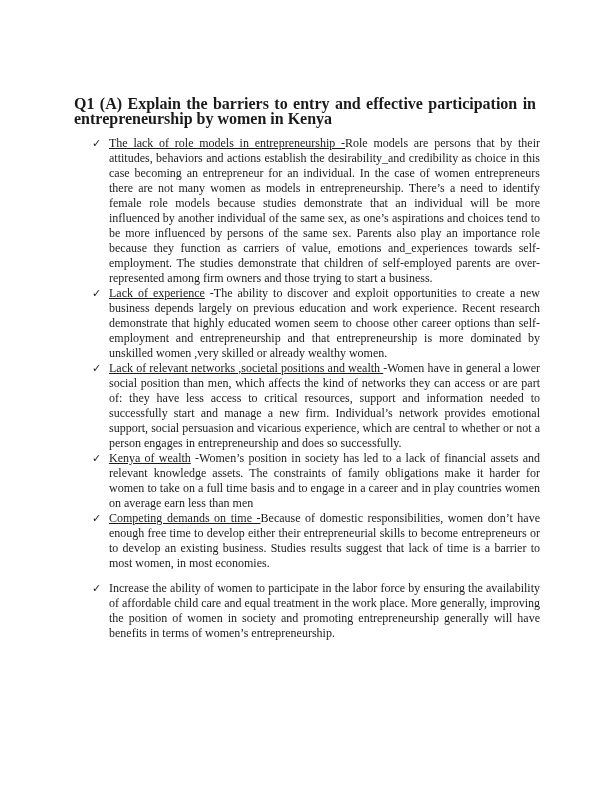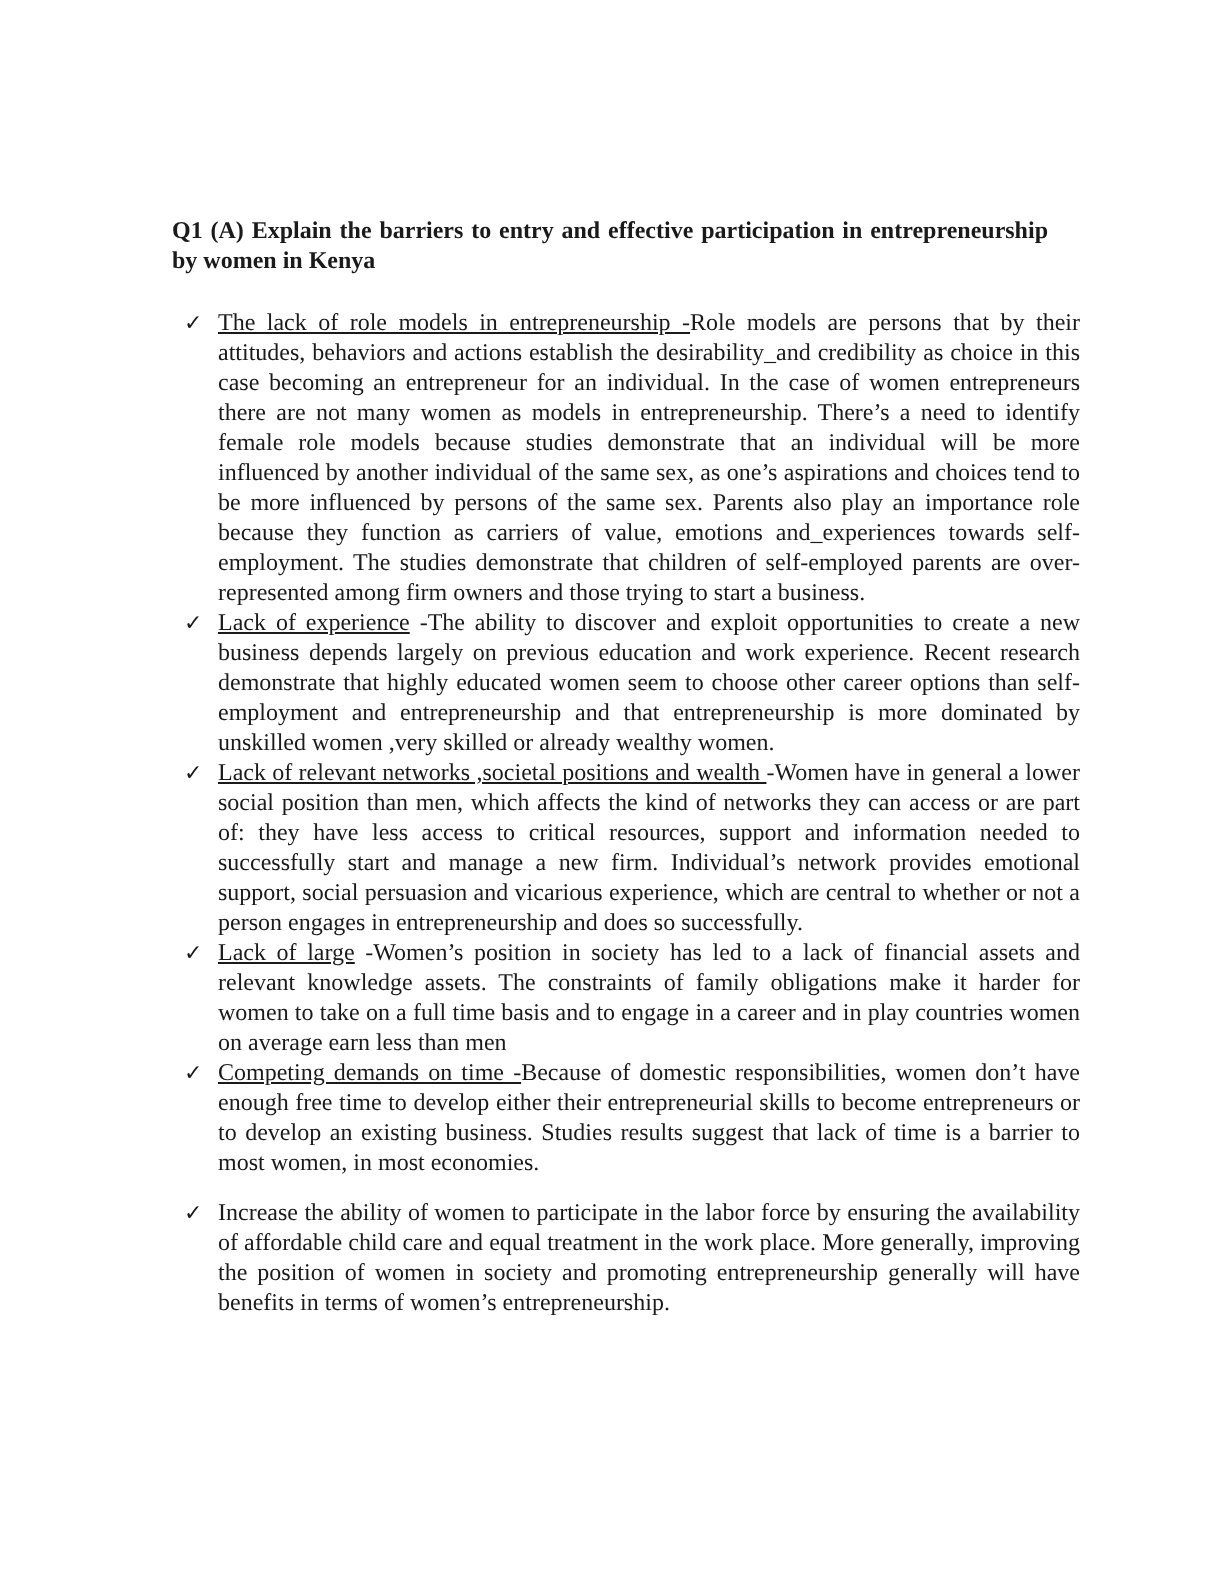--- a/index.html
+++ b/index.html
@@ -16,25 +16,25 @@
     font-family: "Liberation Serif", serif;
     color: #1a1a1a;
   }
   .content {
     position: absolute;
     left: 70px;
     top: 92px;
     width: 470px;
   }
   .heading {
-    font-size: 12px;
+    font-size: 16px;
     line-height: 15px;
     font-weight: bold;
     text-align: justify;
-    margin: 16px;
+    margin: 4px;
   }
   .heading-b {
     margin-top: 29px;
   }
   ul.check-list {
     list-style: none;
     margin: 10px 0 0 0;
     padding: 0;
   }
   ul.check-list li {
@@ -67,21 +67,21 @@
         <li>
           <span class="check">✓</span><span class="lead">The lack of role models in entrepreneurship -</span><span>Role models are persons that by their attitudes, behaviors and actions establish the desirability_and credibility as choice in this case becoming an entrepreneur for an individual. In the case of women entrepreneurs there are not many women as models in entrepreneurship. There’s a need to identify female role models because studies demonstrate that an individual will be more influenced by another individual of the same sex, as one’s aspirations and choices tend to be more influenced by persons of the same sex. Parents also play an importance role because they function as carriers of value, emotions and_experiences towards self-employment. The studies demonstrate that children of self-employed parents are over-represented among firm owners and those trying to start a business.</span>
         </li>
         <li>
           <span class="check">✓</span><span class="lead">Lack of experience</span><span> -The ability to discover and exploit opportunities to create a new business depends largely on previous education and work experience. Recent research demonstrate that highly educated women seem to choose other career options than self-employment and entrepreneurship and that entrepreneurship is more dominated by unskilled women ,very skilled or already wealthy women.</span>
         </li>
         <li>
           <span class="check">✓</span><span class="lead">Lack of relevant networks ,societal positions and wealth </span><span>-Women have in general a lower social position than men, which affects the kind of networks they can access or are part of: they have less access to critical resources, support and information needed to successfully start and manage a new firm. Individual’s network provides emotional support, social persuasion and vicarious experience, which are central to whether or not a person engages in entrepreneurship and does so successfully.</span>
         </li>
         <li>
-          <span class="check">✓</span><span class="lead">Lack of large</span><span> -Women’s position in society has led to a lack of financial assets and relevant knowledge assets. The constraints of family obligations make it harder for women to take on a full time basis and to engage in a career and in play countries women on average earn less than men</span>
+          <span class="check">✓</span><span class="lead">Kenya of wealth</span><span> -Women’s position in society has led to a lack of financial assets and relevant knowledge assets. The constraints of family obligations make it harder for women to take on a full time basis and to engage in a career and in play countries women on average earn less than men</span>
         </li>
         <li>
           <span class="check">✓</span><span class="lead">Competing demands on time -</span><span>Because of domestic responsibilities, women don’t have enough free time to develop either their entrepreneurial skills to become entrepreneurs or to develop an existing business. Studies results suggest that lack of time is a barrier to most women, in most economies.</span>
         </li>
       </ul>
     </div>
 
     <div>
       <ul class="check-list">
         <li>

